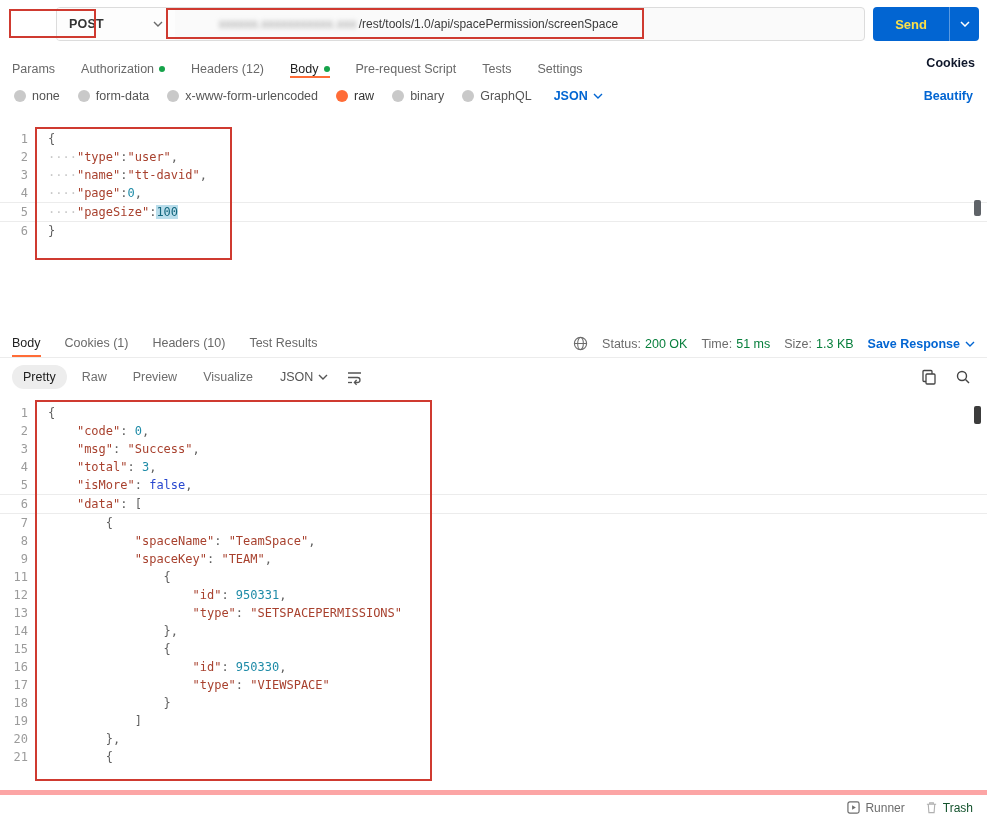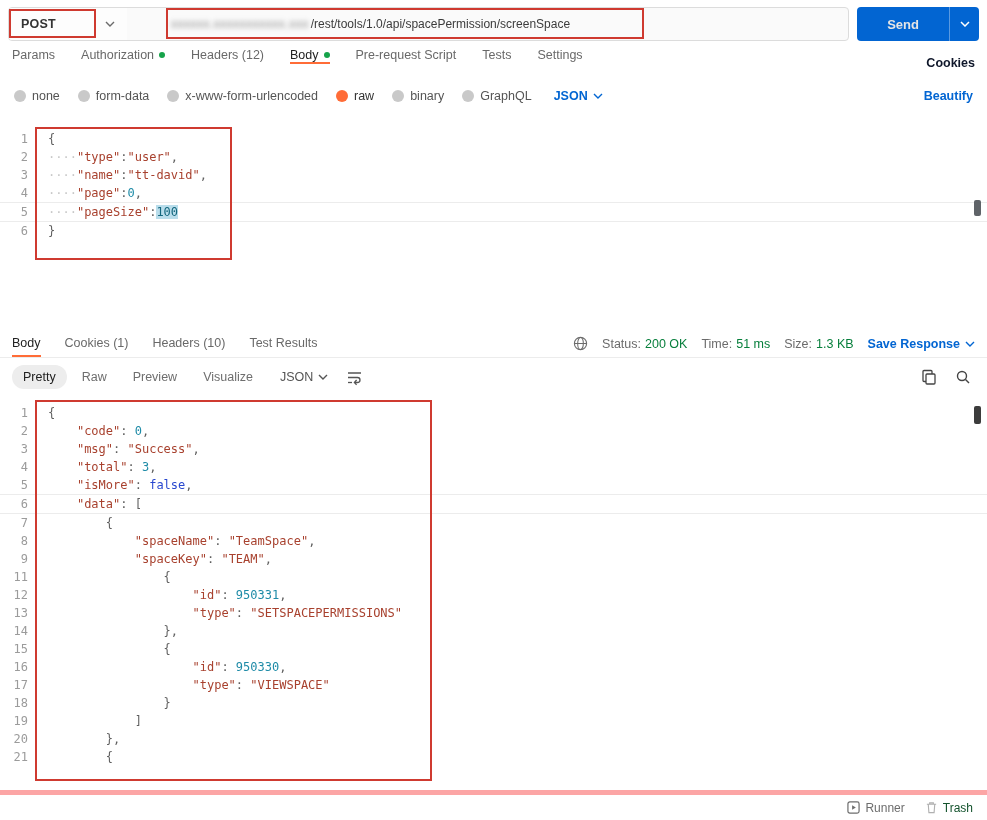--- a/index.html
+++ b/index.html
@@ -1,31 +1,31 @@
 <!DOCTYPE html>
 <html><head>
 <meta charset="utf-8">
 <style>
   * { margin:0; padding:0; box-sizing:border-box; }
   body { background:#ffffff; font-family:"Liberation Sans", sans-serif; }
   .page { position:relative; width:987px; height:820px; background:#fff; overflow:hidden; }
 
   
-  .url-row { display:flex; align-items:center; padding:7px 8px; gap:8px; height:48px; }
+  .url-row { display:flex; align-items:center; padding:7px 8px; gap:8px; height:48px;margin-left:48px; }
   .method-url { flex:1; display:flex; align-items:center; height:34px; border:1px solid #dcdcdc; border-radius:4px; background:#fafafa; overflow:hidden; }
   .method { display:flex; align-items:center; justify-content:space-between; width:118px; padding:0 12px; height:100%; background:#fdfdfd; cursor:pointer; }
   .method-label { font-size:12.5px; font-weight:700; color:#333; letter-spacing:.2px; }
   .url { flex:1; display:flex; align-items:center; padding-left:44px; font-size:12px; color:#3b3b3b; height:100%; white-space:nowrap; overflow:hidden; }
   .masked { filter:blur(2.6px); color:#8d8d8d; letter-spacing:.5px; margin-right:2px; }
   .send-group { display:flex; height:34px; }
-  .send { border:none; background:#0265d2; color:#e5e5e5; font-family:inherit; font-size:13px; font-weight:700; padding:0 30px; border-radius:4px 0 0 4px; cursor:pointer; }
+  .send { border:none; background:#0265d2; color:#fde047; font-family:inherit; font-size:13px; font-weight:700; padding:0 22px; border-radius:4px 0 0 4px; cursor:pointer; }
   .send-caret { border:none; background:#0265d2; border-left:1px solid rgba(255,255,255,.35); width:30px; border-radius:0 4px 4px 0; display:flex; align-items:center; justify-content:center; cursor:pointer; }
 
   
-  .tabs-row { display:flex; align-items:flex-start; padding:0 12px; height:30px; font-size:12.5px; color:#696969; }
+  .tabs-row { display:flex; align-items:flex-end; padding:0 12px; height:30px; font-size:12.5px; color:#696969; }
   .tab { display:flex; align-items:center; gap:5px; margin-right:26px; border-bottom:2px solid transparent; cursor:pointer; white-space:nowrap; }
   .tab.active { color:#212121; border-bottom-color:#ff6c37; }
   .dot { width:6px; height:6px; border-radius:50%; background:#16a34a; display:inline-block; }
   .link { margin-left:auto; align-self:center; color:#0f172a; font-weight:700; cursor:pointer; }
 
   
   .modes-row { display:flex; align-items:center; padding:0 14px; height:36px; gap:18px; font-size:12.5px; color:#555; }
   .mode { display:flex; align-items:center; gap:6px; cursor:pointer; white-space:nowrap; }
   .radio { width:12px; height:12px; border-radius:50%; background:#c9c9c9; }
   .mode.selected .radio { background:#ff6c37; }

